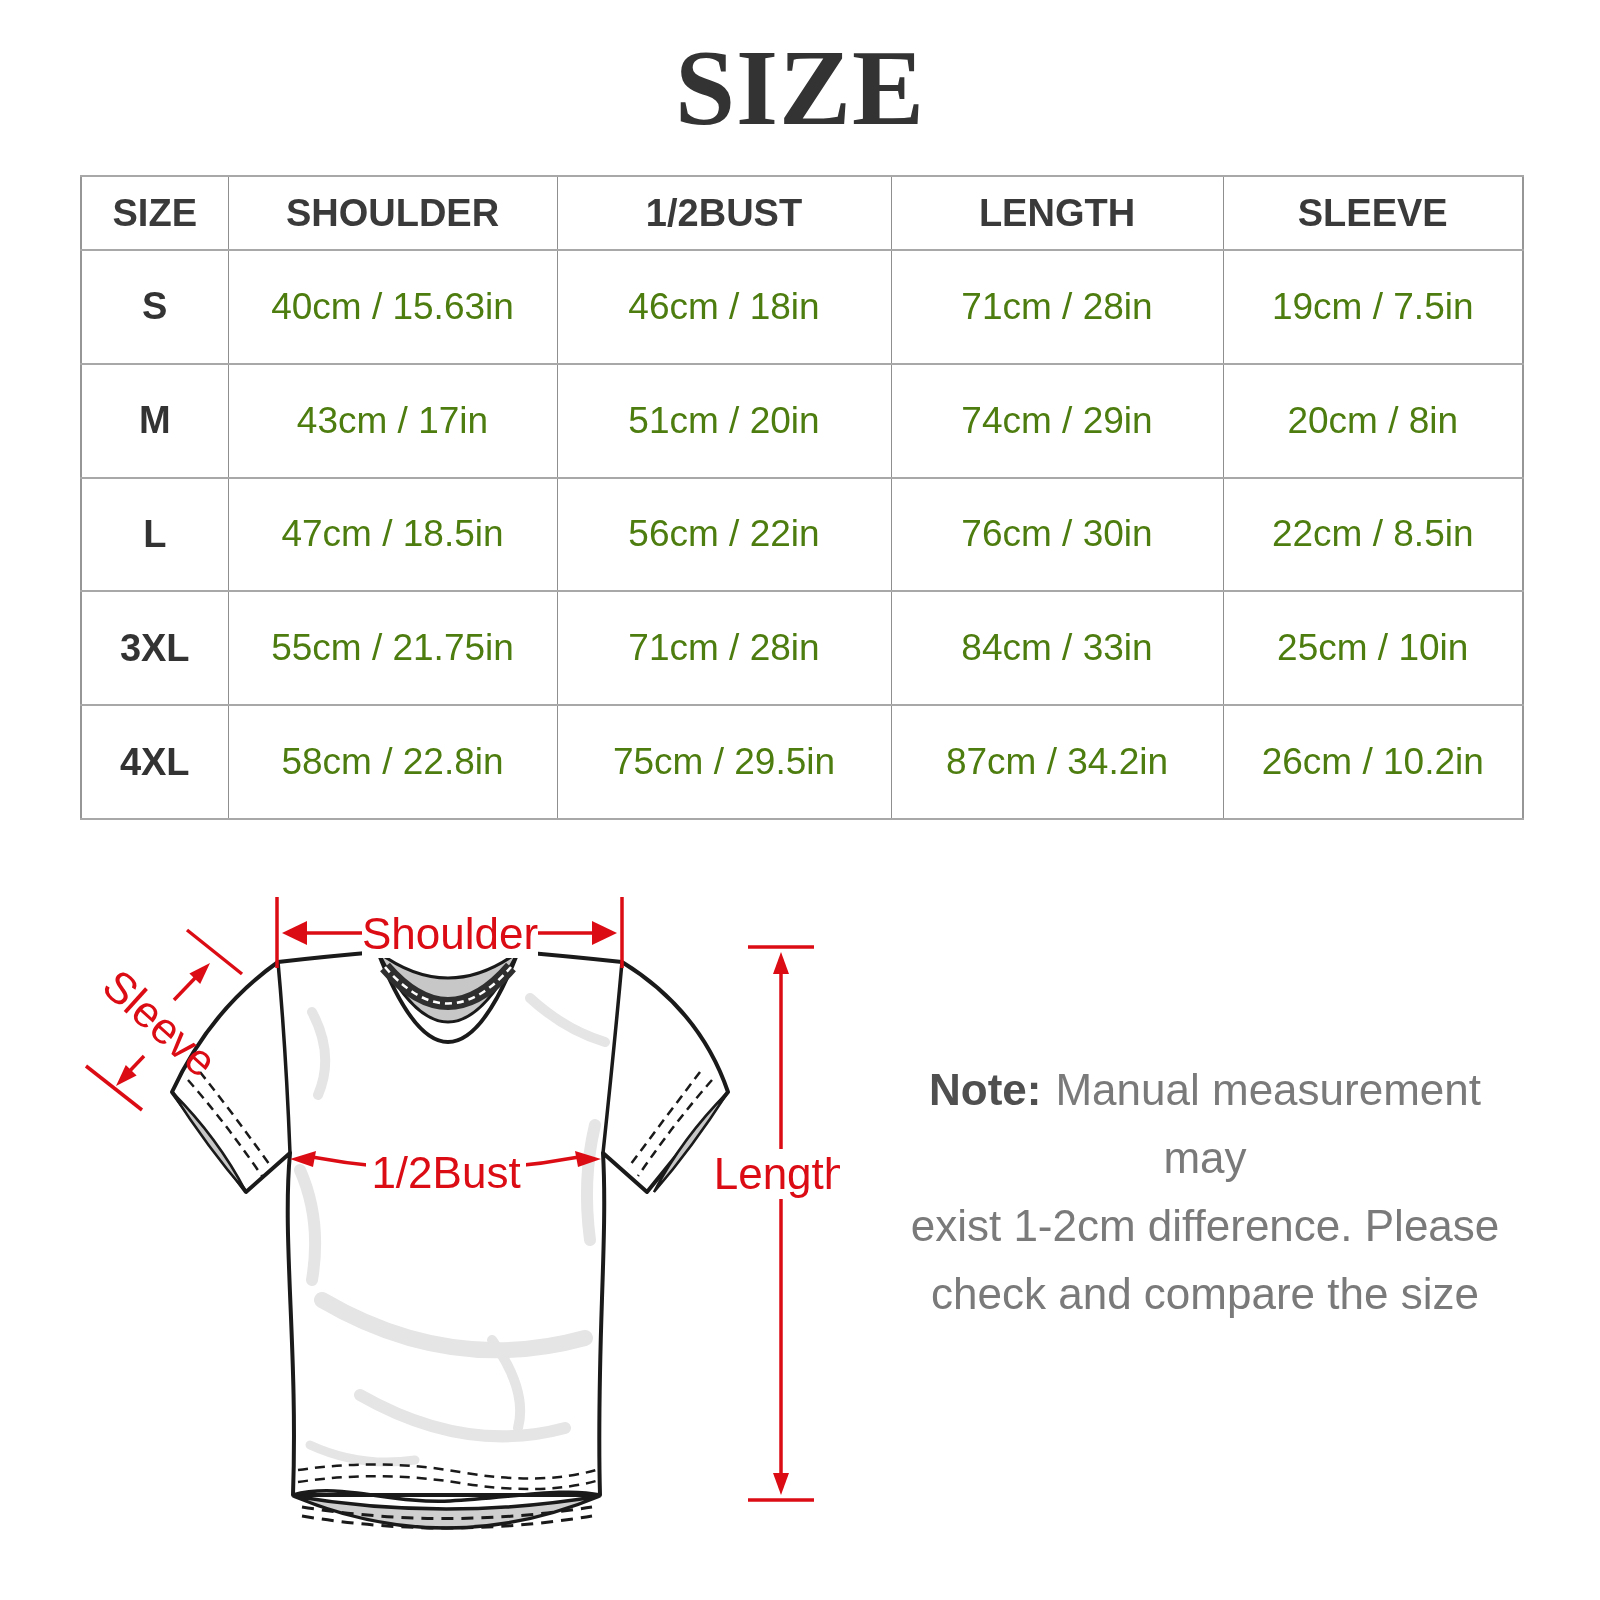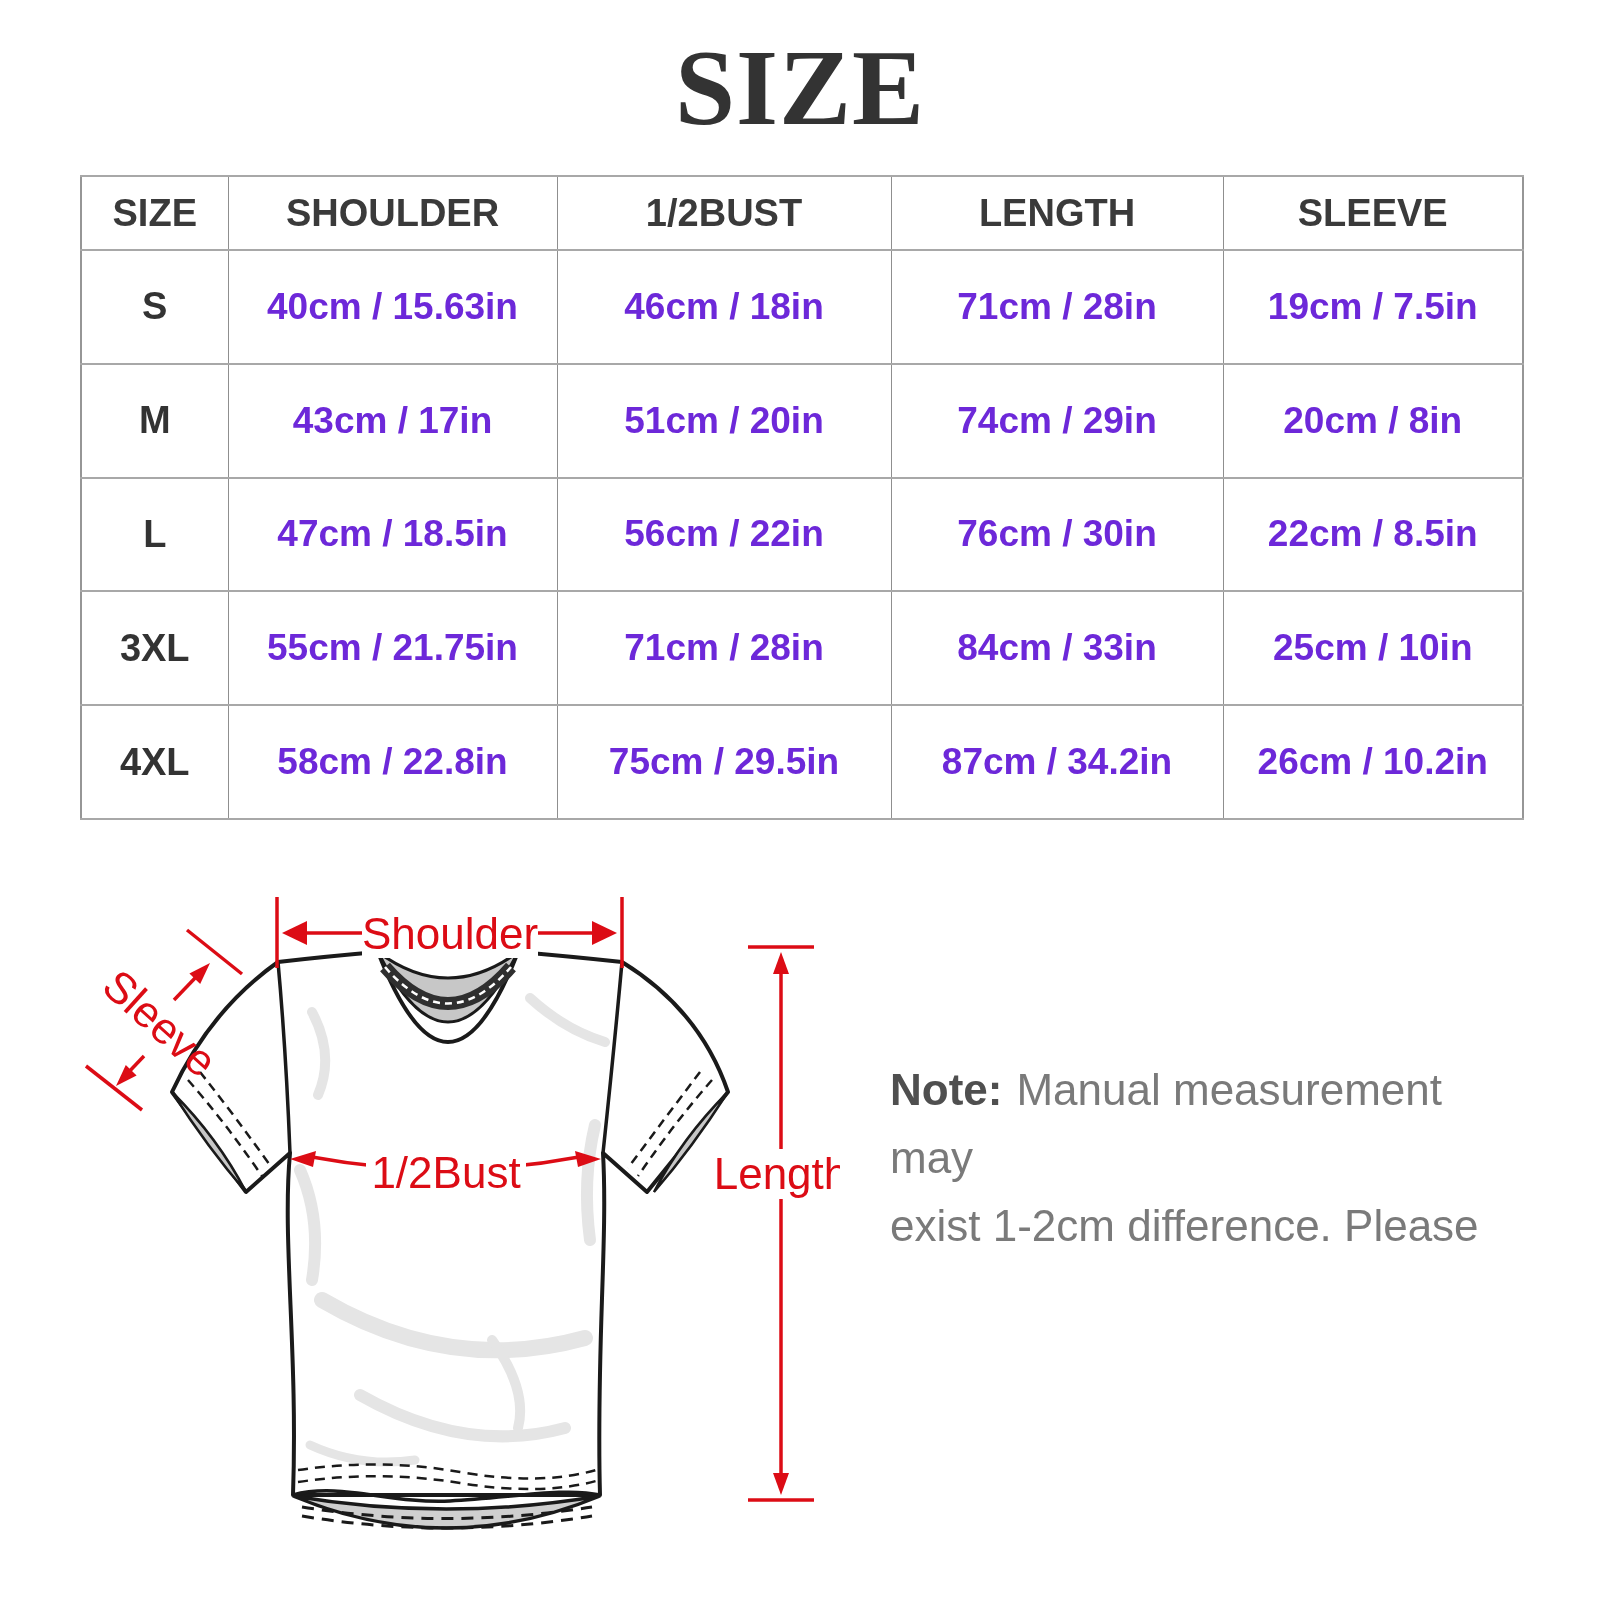--- a/index.html
+++ b/index.html
@@ -16,30 +16,30 @@
     position:absolute;left:80px;top:175px;width:1442px;height:645px;
     border-collapse:collapse;table-layout:fixed;border:2px solid #969696;
   }
   .size-chart th,.size-chart td{
     border-left:1px solid #8f8f8f;border-right:1px solid #8f8f8f;
     border-top:2px solid #a8a8a8;border-bottom:2px solid #a8a8a8;
     text-align:center;vertical-align:middle;padding:0;
   }
   .size-chart thead th{font-size:38px;font-weight:bold;color:#3a3a3a;height:72px;}
   .size-chart tbody th{font-size:38px;font-weight:bold;color:#333333;}
-  .size-chart tbody td{font-size:37px;font-weight:bold;color:#6d28d9;}
+  .size-chart tbody td{font-size:37px;font-weight:normal;color:#4d7c0f;}
   .size-chart tbody tr{height:71.6px;}
   svg.diagram{position:absolute;left:60px;top:870px;width:780px;height:690px;}
   svg.diagram text{
     font-family:"Liberation Sans",sans-serif;font-size:44px;fill:#dc0c15;
     text-anchor:middle;
   }
   .note{
     position:absolute;left:890px;top:1056px;width:630px;
-    font-size:44px;line-height:68px;color:#7a7a7a;
+    font-size:44px;line-height:68px;color:#7a7a7a;text-align:center;
   }
   .note .note-prefix{font-weight:bold;color:#4f4f4f;margin-right:14px;}
 </style>
 </head>
 <body>
 
 <div class="title">SIZE</div>
 
 <table class="size-chart">
   <colgroup>
@@ -184,13 +184,14 @@
       <line x1="688" y1="630" x2="754" y2="630"></line>
     </g>
   </g>
 </svg>
 
 <div class="note">
   <div>
     <span class="note-prefix">Note:</span><span>Manual measurement may</span>
   </div>
   <div>exist 1-2cm difference. Please</div>
+  <div>check and compare the size</div>
 </div>
 
 </body></html>

